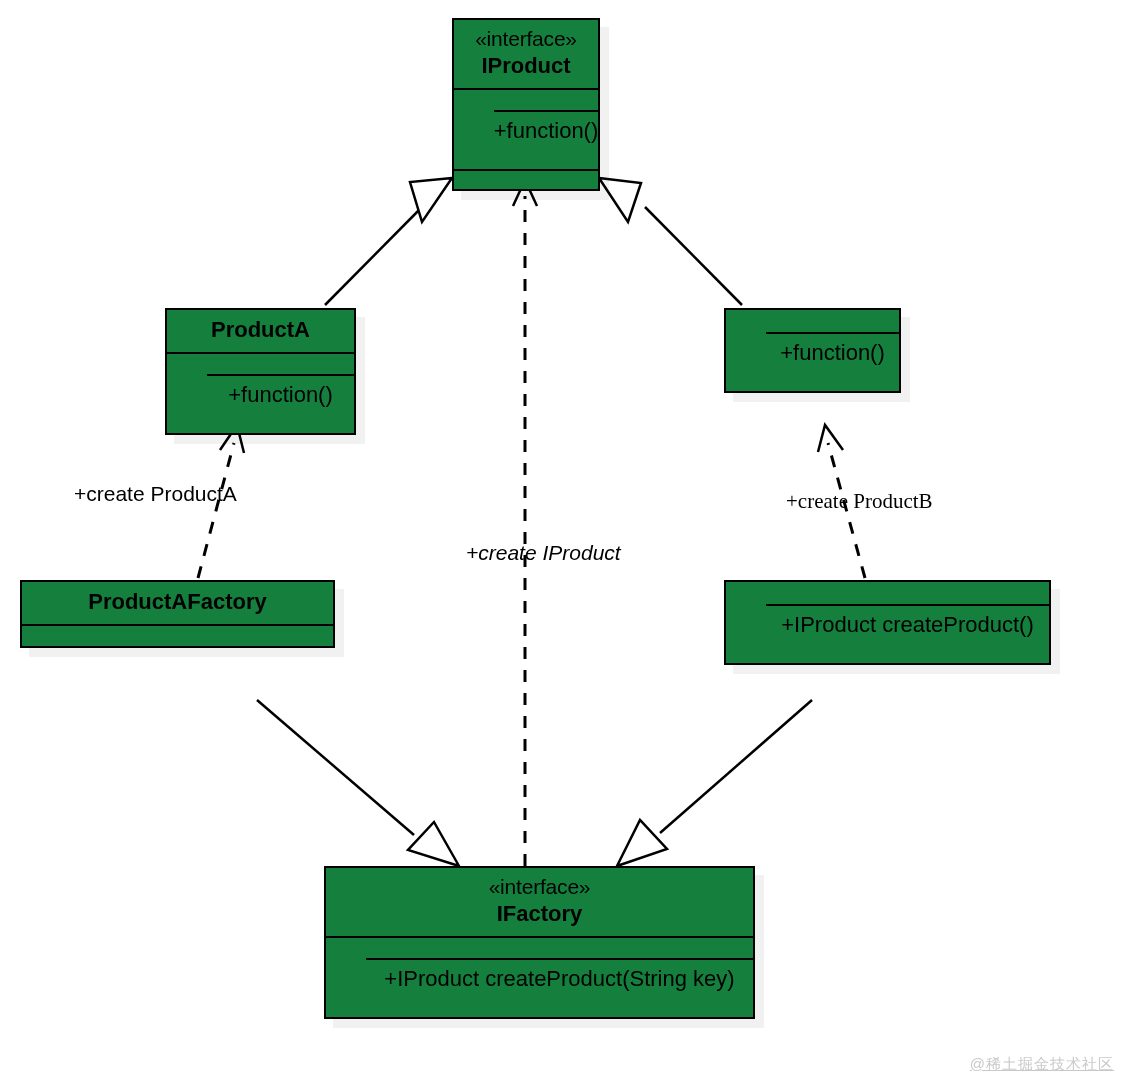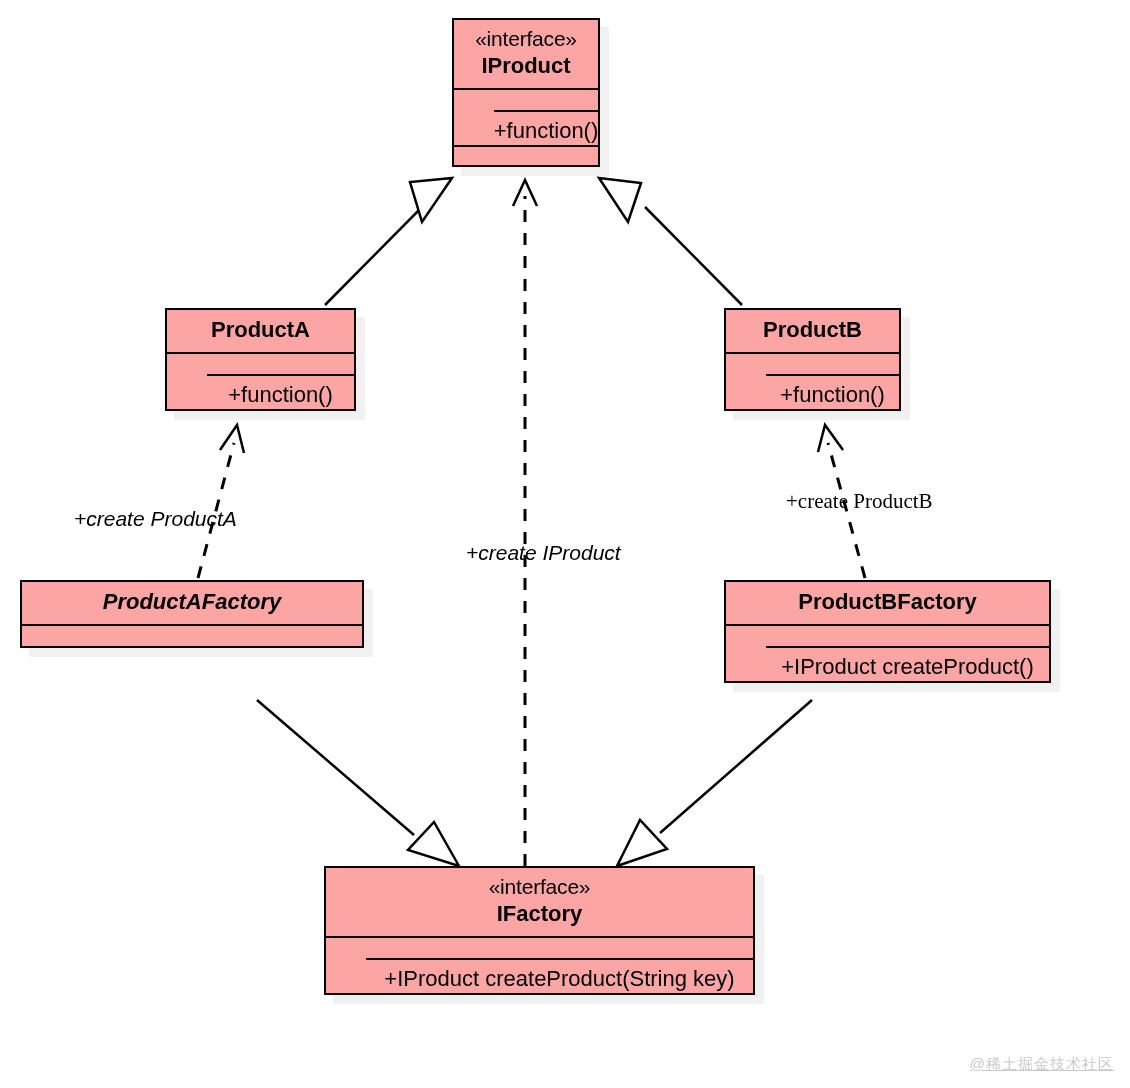--- a/index.html
+++ b/index.html
@@ -24,21 +24,21 @@
   svg.edge-layer {
     position: absolute;
     left: 0; top: 0;
     width: 1130px;
     height: 1088px;
     pointer-events: none;
   }
   .uml-class {
     position: absolute;
     box-sizing: border-box;
-    background: #fca5a5;
+    background: #15803d;
     border: 2.5px solid #000000;
     box-shadow: 9px 9px 0 0 rgba(0,0,0,0.055);
     display: flex;
     flex-direction: column;
   }
   .compartment {
     box-sizing: border-box;
     display: flex;
     flex-direction: column;
     align-items: center;
@@ -49,21 +49,21 @@
   .compartment + .compartment {
     border-top: 2.5px solid #000000;
   }
   .c-header {
     padding: 6px 10px 8px 10px;
   }
   .c-empty {
     height: 22px;
   }
   .c-method {
-    padding: 5px 10px 0 10px;
+    padding: 5px 10px 24px 10px;
     margin-left: 40px;
   }
   .c-tail {
     height: 20px;
   }
   .stereotype {
     font-size: 21px;
     line-height: 26px;
     font-weight: 400;
     letter-spacing: -0.2px;
@@ -166,58 +166,52 @@
     <div class="compartment c-header">
       <div class="class-title">ProductA</div>
     </div>
     <div class="compartment c-empty"></div>
     <div class="compartment c-method">
       <div class="method-text">+function()</div>
     </div>
   </div>
 
   <div class="uml-class" style="left:724px; top:308px; width:177px;">
-    <div class="compartment c-header">
-      <div class="class-title">ProductB</div>
-    </div>
     <div class="compartment c-empty"></div>
     <div class="compartment c-method">
       <div class="method-text">+function()</div>
     </div>
   </div>
 
-  <div class="uml-class" style="left:20px; top:580px; width:344px;font-style:italic;">
+  <div class="uml-class" style="left:20px; top:580px; width:315px;">
     <div class="compartment c-header">
       <div class="class-title">ProductAFactory</div>
     </div>
     <div class="compartment c-empty"></div>
   </div>
 
   <div class="uml-class" style="left:724px; top:580px; width:327px;">
-    <div class="compartment c-header">
-      <div class="class-title">ProductBFactory</div>
-    </div>
     <div class="compartment c-empty"></div>
     <div class="compartment c-method">
       <div class="method-text">+IProduct createProduct()</div>
     </div>
   </div>
 
   <div class="uml-class" style="left:324px; top:866px; width:431px;">
     <div class="compartment c-header">
       <div class="stereotype">«interface»</div>
       <div class="class-title">IFactory</div>
     </div>
     <div class="compartment c-empty"></div>
     <div class="compartment c-method">
       <div class="method-text">+IProduct createProduct(String key)</div>
     </div>
   </div>
 
-  <div class="edge-label" style="left:74px; top:506px;font-style:italic;">+create ProductA</div>
+  <div class="edge-label" style="left:74px; top:481px;">+create ProductA</div>
 
   <div class="edge-label" style="left:786px; top:489px;font-family:Liberation Serif, serif;">+create ProductB</div>
 
   <div class="edge-label" style="left:466px; top:540px;font-style:italic;">+create IProduct</div>
 
   <div class="watermark">@稀土掘金技术社区</div>
 
 </div>
 
 </body></html>

